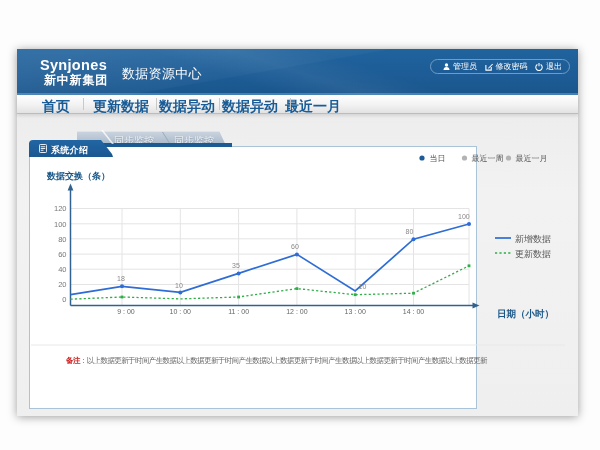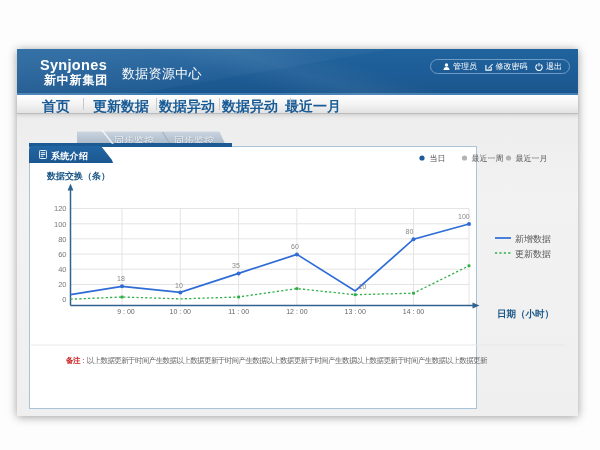--- a/index.html
+++ b/index.html
@@ -28,21 +28,21 @@
 .nav i{position:absolute;top:3px;width:1px;height:12px;background:#c9c9c9}
 .tabs{position:absolute;left:0;top:80px;width:561px;height:17px;}
 .tabinact{position:absolute;left:60px;top:1.5px;width:150px;height:13px;
   background:linear-gradient(180deg,#c9d3de 0%,#aab9c9 100%);
   border-top:1px solid #dde4ea;
   clip-path:polygon(0 0,142px 0,148px 13px,0 13px);}
 .tabstrip{position:absolute;left:12px;top:14px;width:203px;height:3.5px;background:#1c5a93;z-index:4}
 .tabedge{position:absolute;left:84px;top:0.5px;width:2px;height:14px;background:rgba(255,255,255,.75);transform:skewX(38deg);transform-origin:top left;z-index:6}
 .tabinact .t{position:absolute;top:2px;font-size:10px;font-weight:normal;color:#eef2f6;text-shadow:0 1px 1px rgba(70,90,110,.45);transform:translateX(-50%);white-space:nowrap}
 .tabsl{position:absolute;top:0;width:1.2px;height:13px;background:#98aaba;transform:skewX(32deg);transform-origin:top left}
-.tabact{position:absolute;left:12px;top:17px;width:84px;height:17px;z-index:5;
+.tabact{position:absolute;left:12px;top:11px;width:84px;height:17px;z-index:5;
   background:linear-gradient(180deg,#2166a3 0%,#1b5791 100%);
   clip-path:polygon(0 0,72px 0,83px 14px,84px 17px,0 17px);border-radius:4px 0 0 0;
   color:#fff;font-size:8.5px;font-weight:bold;padding-left:6px;}
 .tabact .txt{position:absolute;left:22px;top:3.5px;font-size:9px;letter-spacing:.3px}
 .panel{position:absolute;left:12px;top:97px;width:448px;height:263px;background:#fff;border:1px solid #a9c3d8;z-index:2}
 svg text{font-family:"Liberation Sans",sans-serif}
 </style>
 </head>
 <body>
 <div class="card">

